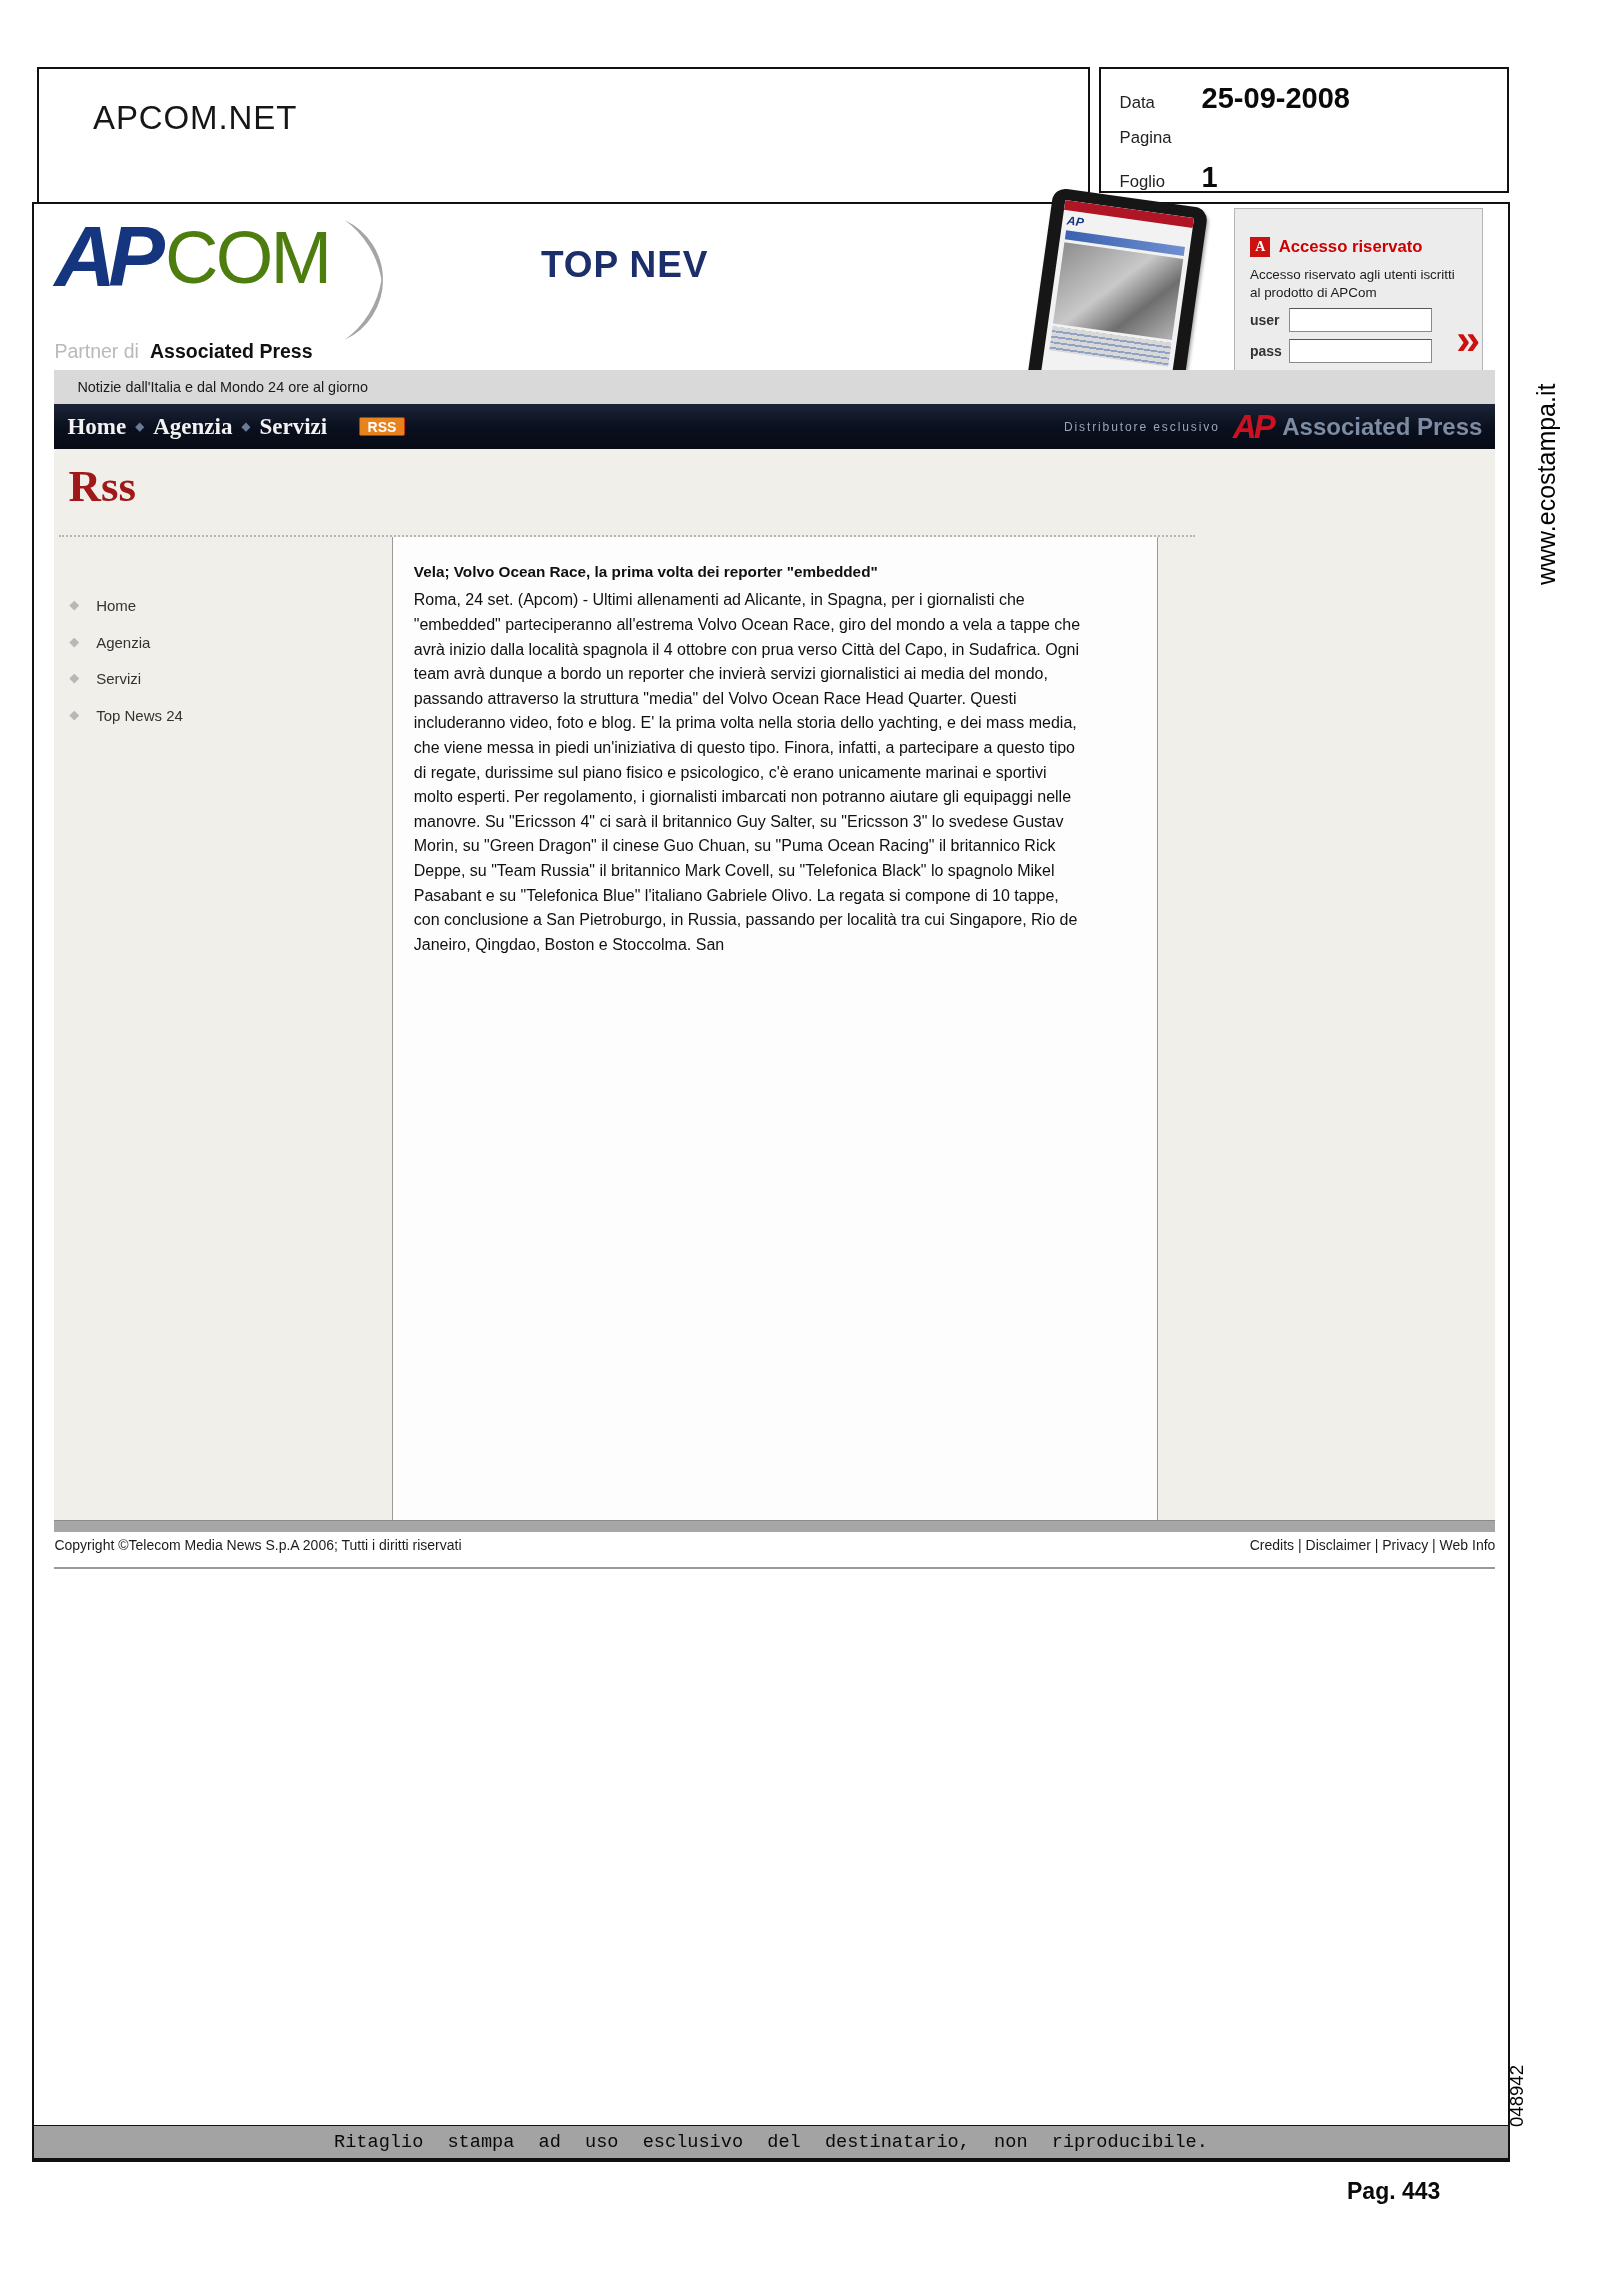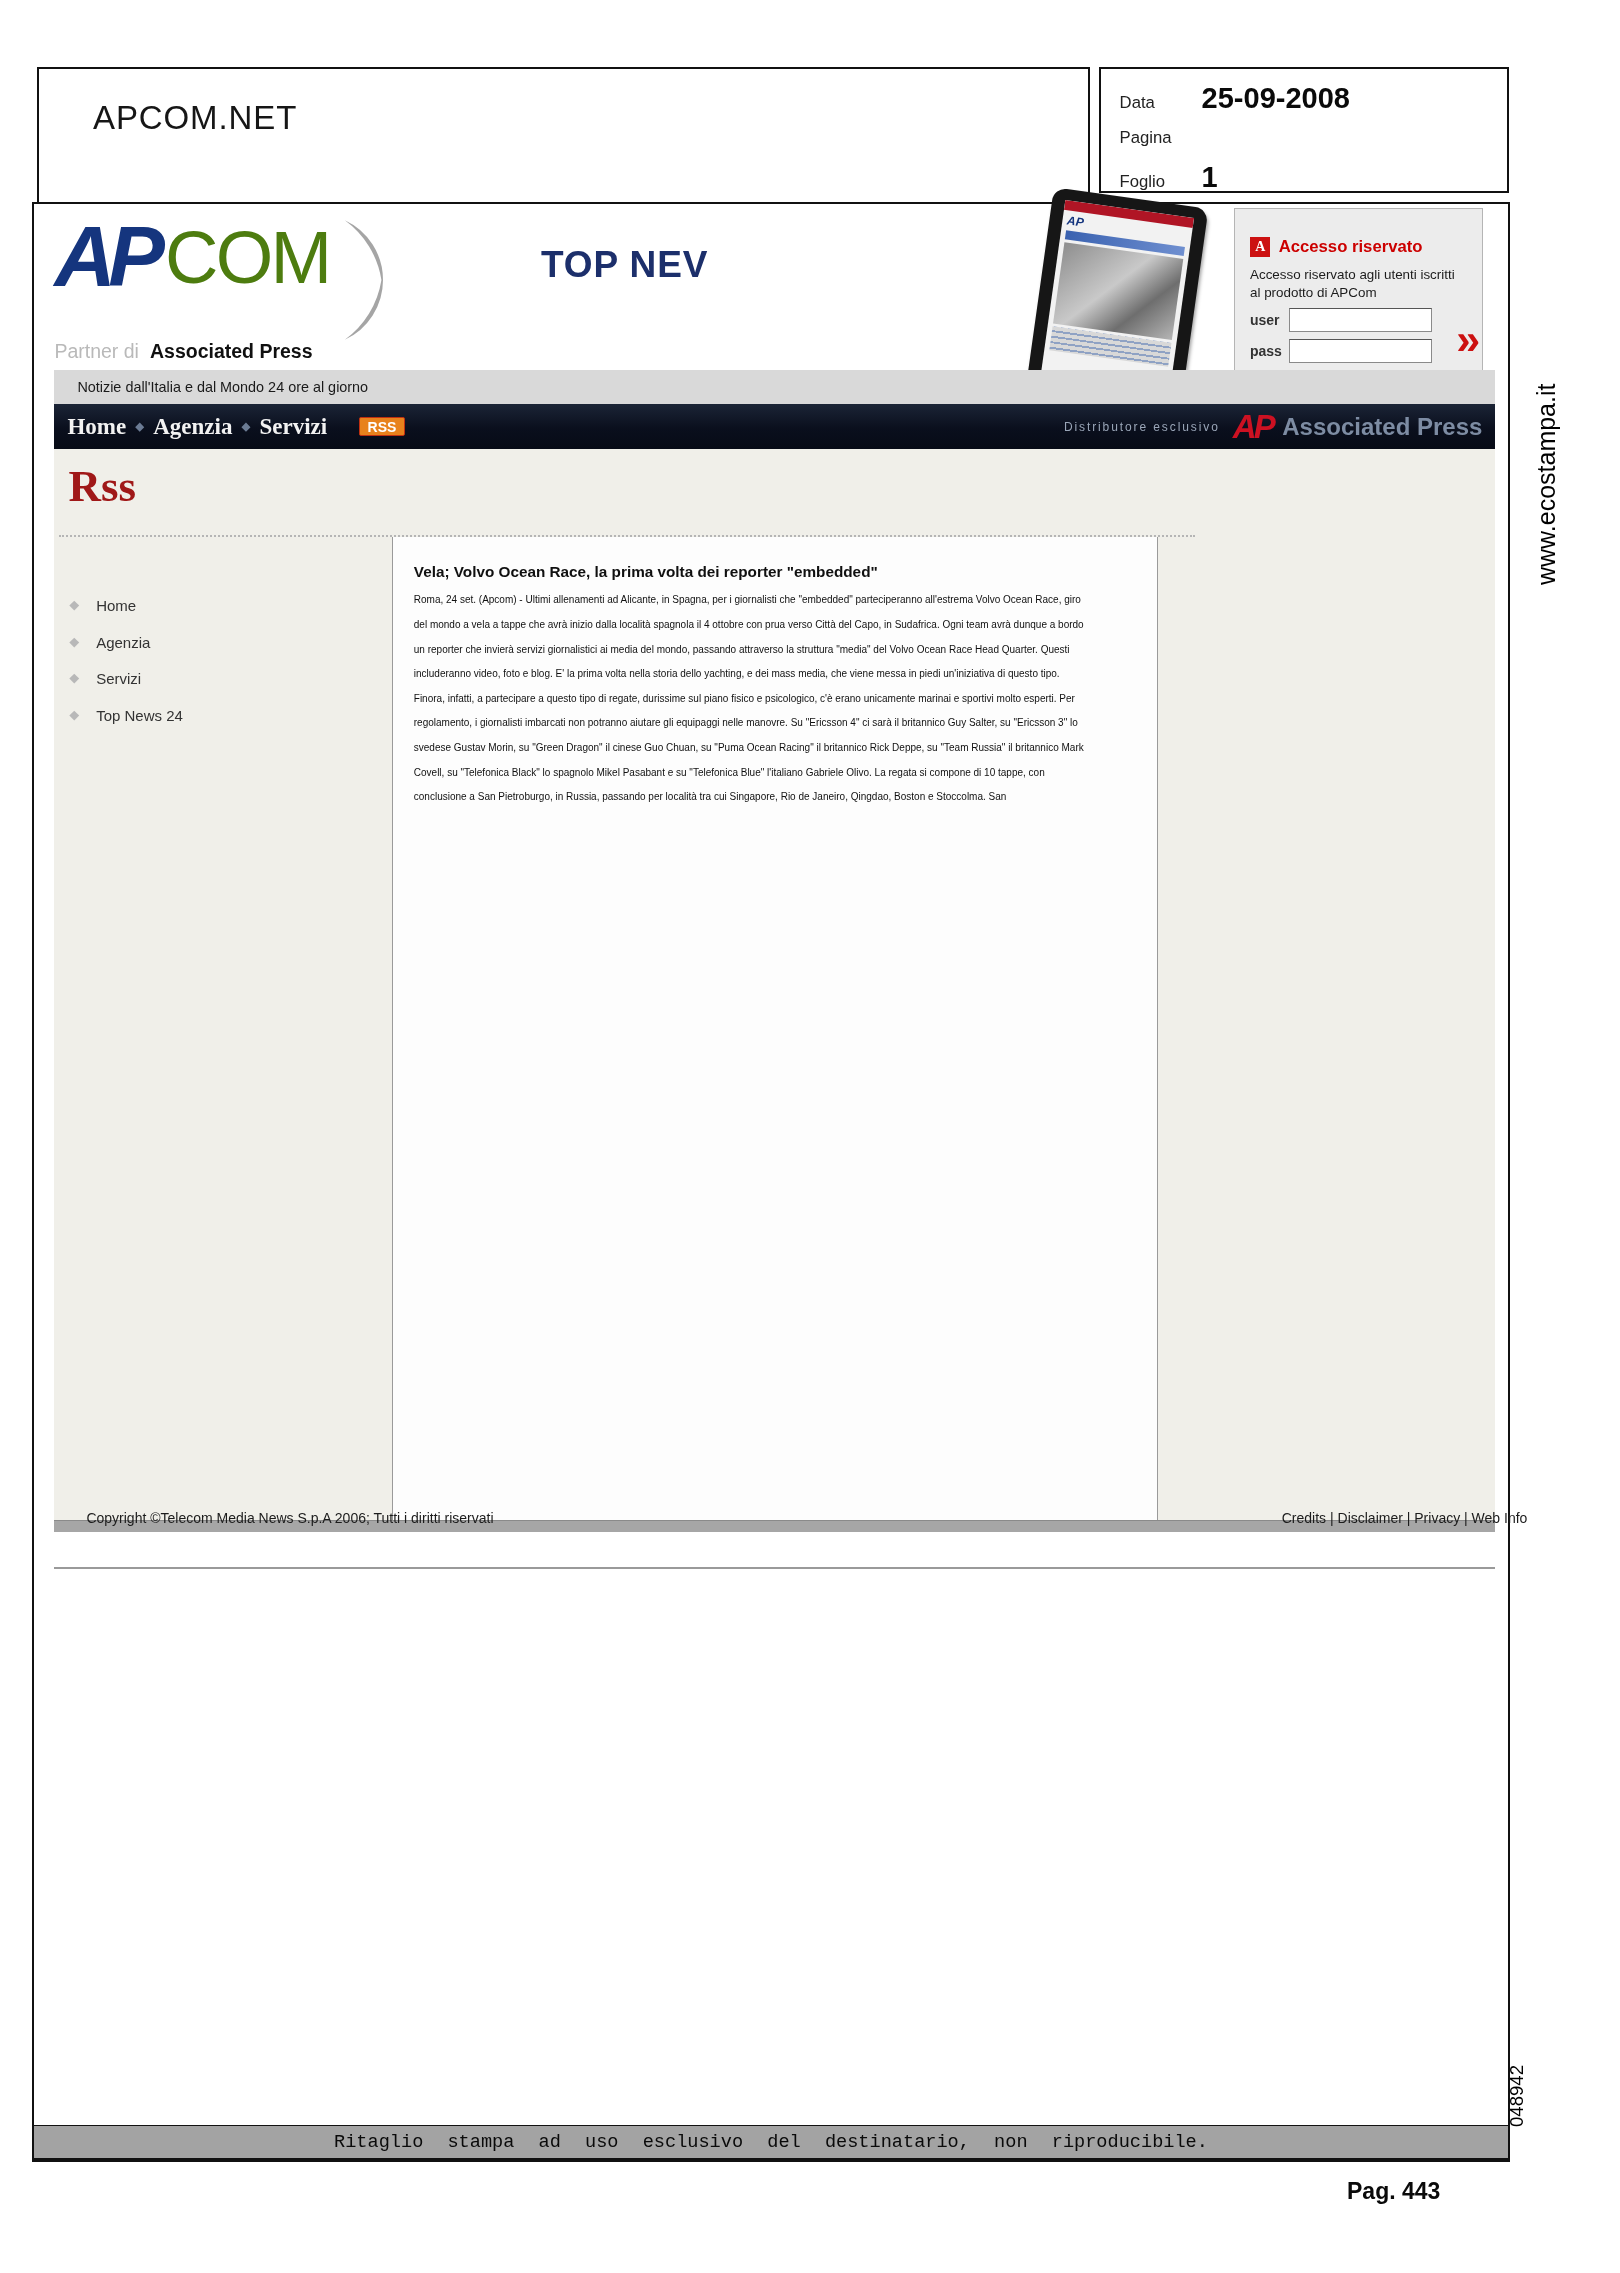--- a/index.html
+++ b/index.html
@@ -65,25 +65,25 @@
   .content{left:20.4px;top:245px;width:1441px;height:1071px;background:#f0efe9;}
   .rss-h{position:absolute;left:14px;top:11px;font-family:"Liberation Serif",serif;font-weight:bold;font-size:45px;color:#a01818;}
   .dotted{position:absolute;left:4.6px;top:86px;width:1136px;border-top:2.8px dotted #b5b5b5;}
   .vdiv{position:absolute;left:338px;top:88px;bottom:0;width:0.9px;background:#9a9a9a;}
   .side-list{position:absolute;left:16.7px;top:148px;}
   .side-item{display:flex;align-items:center;margin-bottom:19.5px;cursor:pointer;}
   .bullet{width:6.5px;height:6.5px;background:#b8b8b8;transform:rotate(45deg);margin-right:18.6px;}
   .side-label{font-size:15px;color:#333;}
   .article-col{position:absolute;left:339px;top:88px;width:765px;height:983px;background:#fdfdfd;border-right:0.9px solid #9a9a9a;box-sizing:border-box;padding:26px 70px 0 20.4px;}
   .article-title{font-size:15.3px;font-weight:bold;color:#101010;margin-bottom:7.4px;}
-  .article-body{font-size:10px;line-height:24.6px;color:#101010;}
+  .article-body{font-size:16px;line-height:24.6px;color:#101010;}
 
   
   .scrollbar{left:20.4px;top:1316px;width:1441px;height:12px;background:#a6a6a6;border-top:0.9px solid #8a8a8a;box-sizing:border-box;}
-  .foot-row{left:20.4px;top:1300px;width:1441px;height:28px;display:flex;align-items:center;justify-content:space-between;font-size:14px;color:#1c1c1c;margin-left:32px;}
+  .foot-row{left:20.4px;top:1333px;width:1441px;height:28px;display:flex;align-items:flex-start;justify-content:space-between;font-size:14px;color:#1c1c1c;}
   .foot-links{color:#1c1c1c;}
   .foot-link{cursor:pointer;}
   .foot-line{left:20.4px;top:1363px;width:1441px;height:1.9px;background:#9a9a9a;}
 
   
   .ritaglio-strip{position:absolute;left:0;right:0;bottom:0;height:32px;border-top:1.9px solid #111;border-bottom:2.8px solid #111;display:flex;align-items:center;justify-content:center;background:#a3a3a3;}
   .ritaglio-text{font-family:"Liberation Mono",monospace;font-size:18.6px;word-spacing:13px;color:#0a0a0a;}
 
   
   .pagnum{left:1347px;top:2178px;font-size:23px;font-weight:bold;color:#0a0a0a;}

